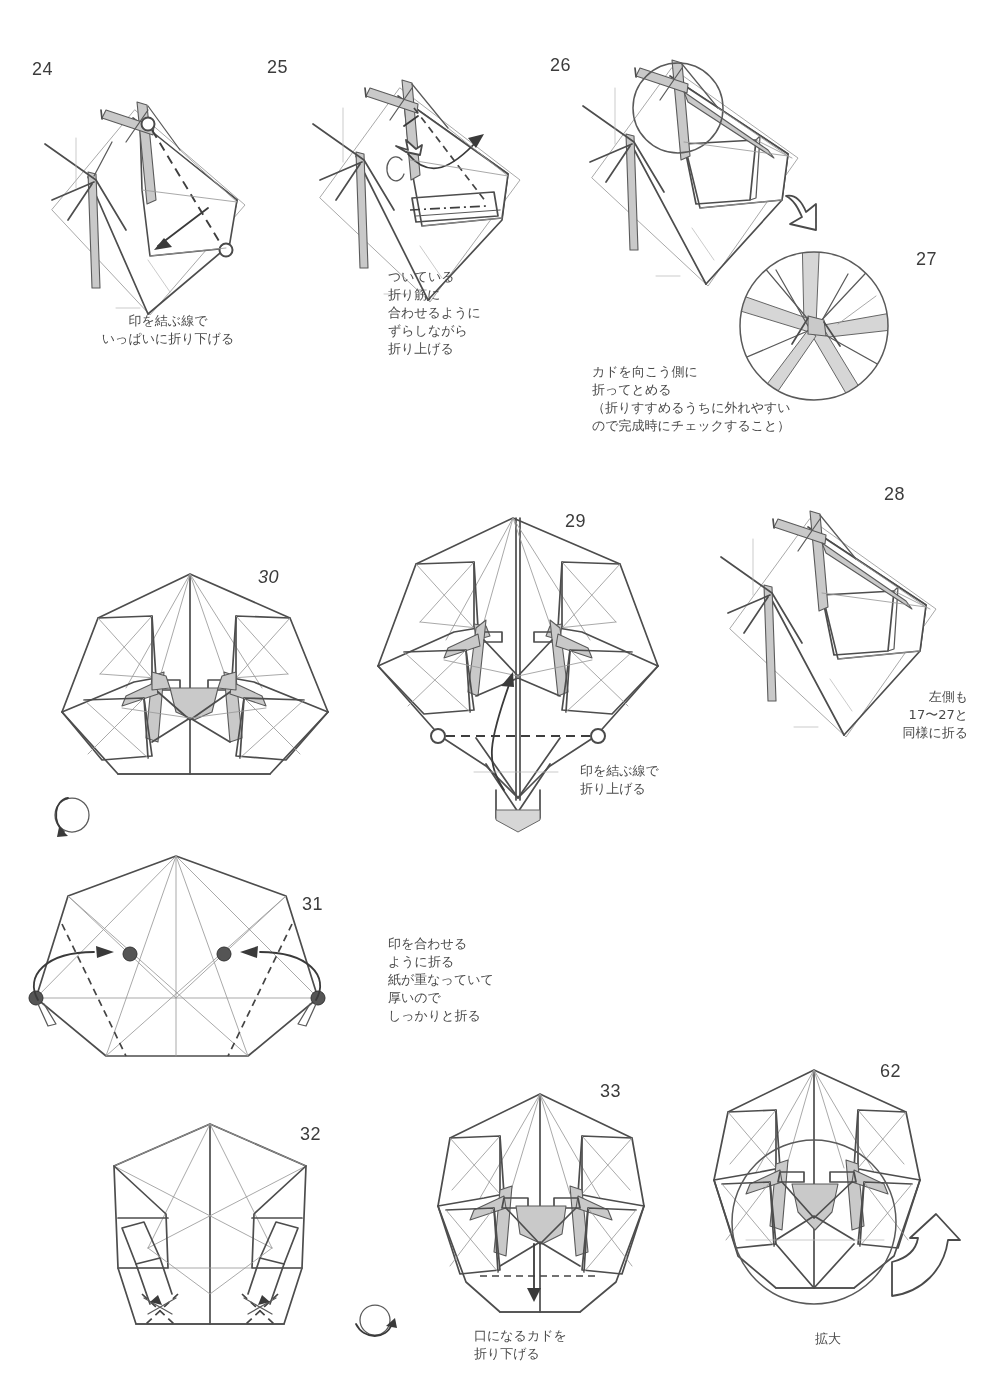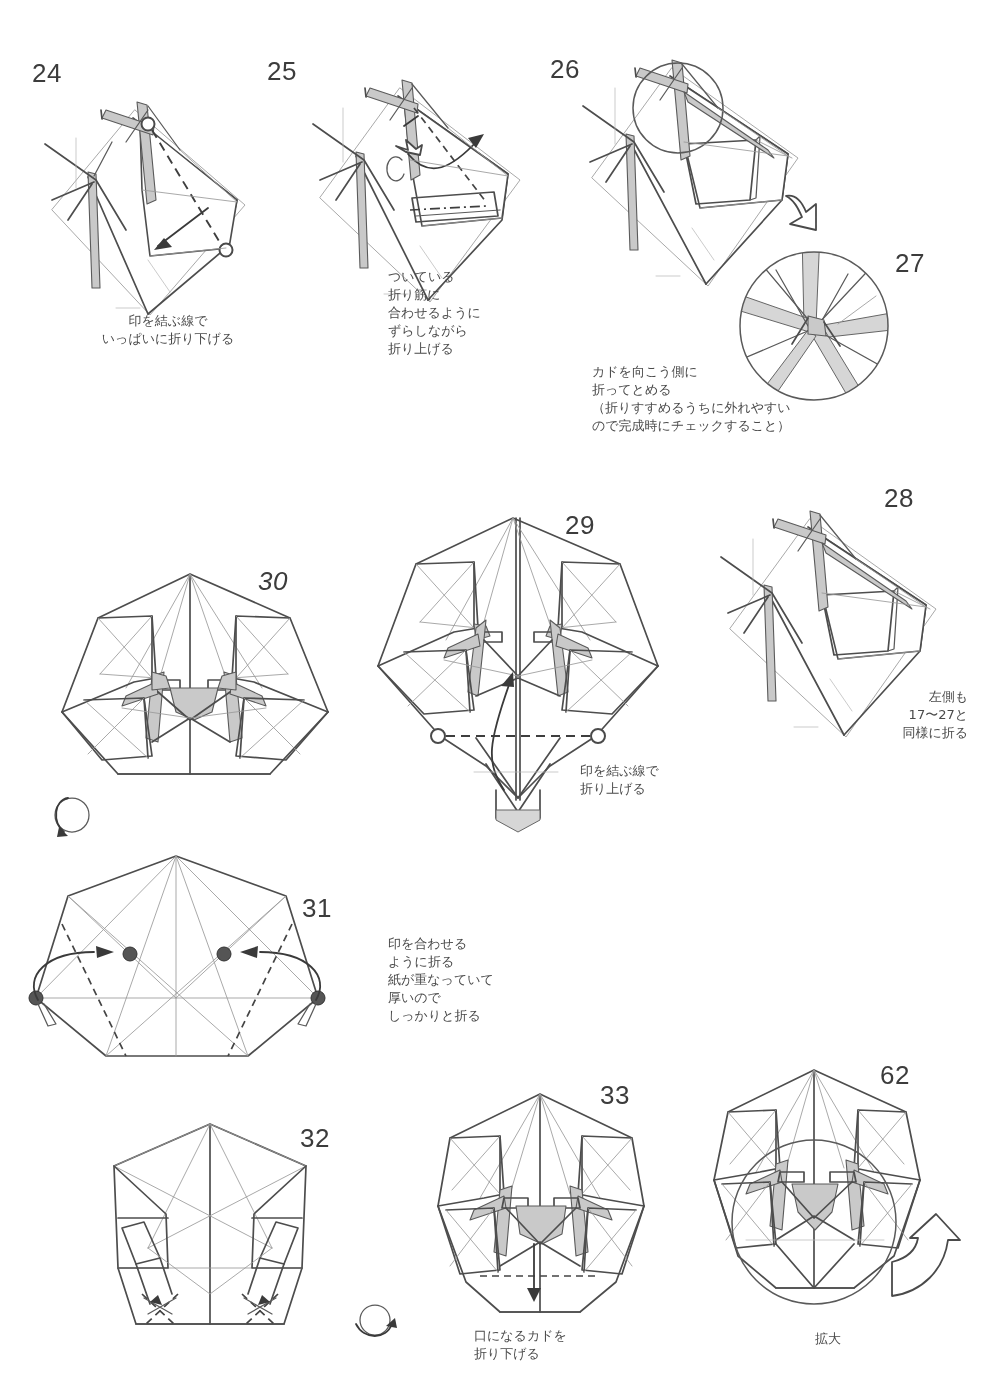--- a/index.html
+++ b/index.html
@@ -3,21 +3,21 @@
 <meta charset="utf-8">
 <style>
   html,body{margin:0;padding:0;background:#ffffff;}
   body{
     width:1000px;height:1399px;position:relative;overflow:hidden;
     font-family:"Liberation Sans","DejaVu Sans",sans-serif;
     color:#3a3a3a;
   }
   .page{position:absolute;inset:0;}
   .step-num{
-    position:absolute;font-size:26px;font-weight:400;color:#3c3c3c;
+    position:absolute;font-size:18px;font-weight:400;color:#3c3c3c;
     letter-spacing:0.5px;line-height:1;
   }
   .caption{
     position:absolute;font-size:13px;line-height:1.38;color:#4a4a4a;
     white-space:pre-line;font-family:"DejaVu Sans","Liberation Sans",sans-serif;
   }
   .caption.center{text-align:center;}
   .fig{position:absolute;}
   .fig svg{display:block;overflow:visible;}
   
@@ -136,21 +136,21 @@
       <path class="thin" d="M158 50 L 228 98 M124 84 L 228 98 M140 150 L 222 142 M196 82 L 232 100"></path>
     </svg>
   </div>
 
   <div class="fig" style="left:780px;top:190px;">
     <svg width="60" height="50" viewBox="0 0 60 50">
       <path class="hollow" d="M6 6 C 16 4 22 12 26 22 L 36 14 L 36 40 L 10 34 L 22 27 C 18 18 14 10 6 6 Z"></path>
     </svg>
   </div>
 
-  <div class="step-num" style="left:895px;top:250px;">27</div>
+  <div class="step-num" style="left:916px;top:250px;">27</div>
   <div class="fig" style="left:728px;top:240px;">
     <svg width="175" height="175" viewBox="0 0 175 175">
       <clipPath id="c27">
           <circle cx="86" cy="86" r="74"></circle>
         </clipPath>
       <g clip-path="url(#c27)">
         <path class="shade2" d="M74 -8 L 92 -8 L 88 86 L 76 86 Z"></path>
         <path class="shade2" d="M-4 66 L -2 50 L 90 82 L 88 94 Z"></path>
         <path class="shade2" d="M90 86 L 180 70 L 182 88 L 92 98 Z"></path>
         <path class="shade2" d="M82 92 L 94 86 L 150 178 L 136 184 Z"></path>

